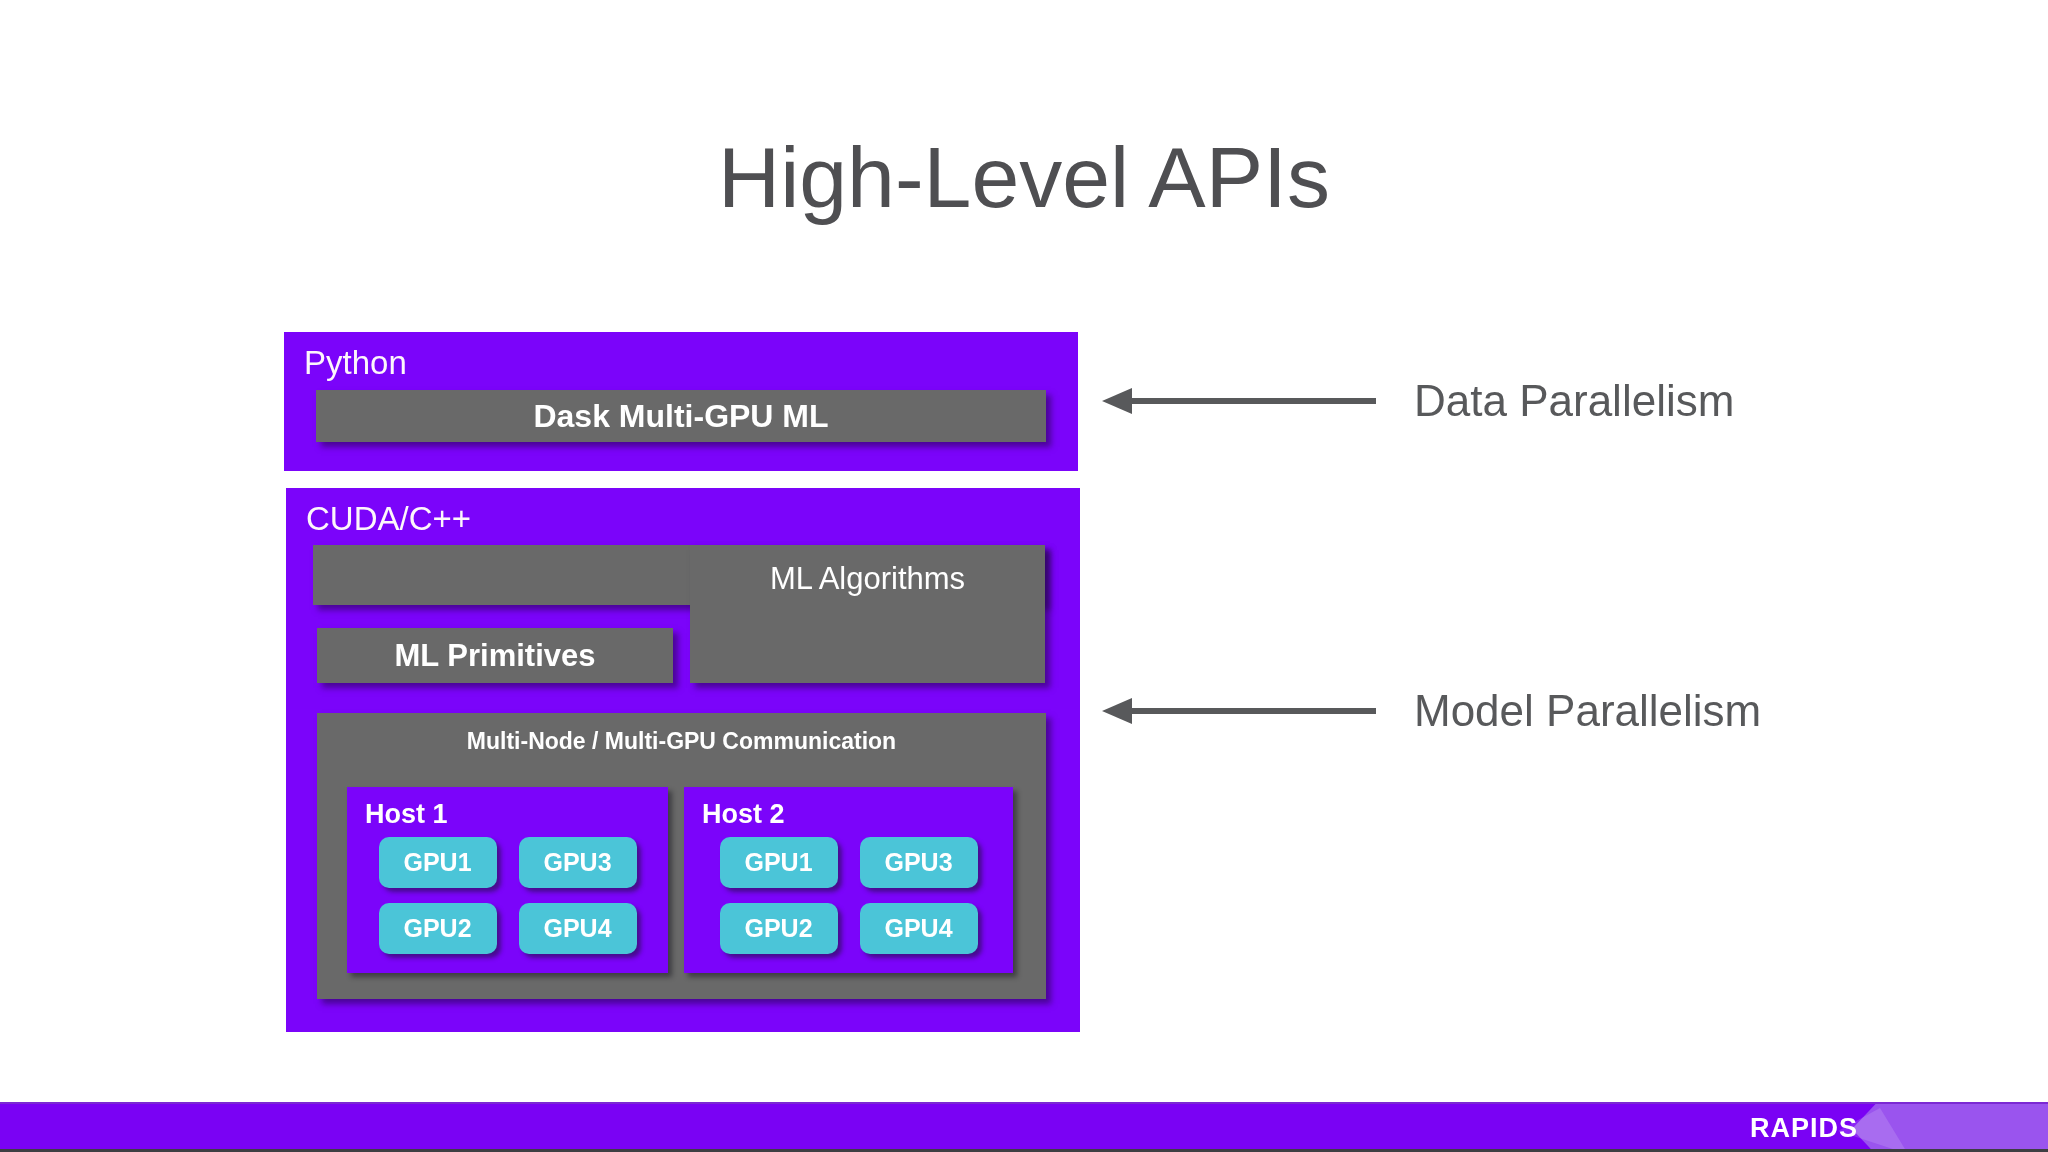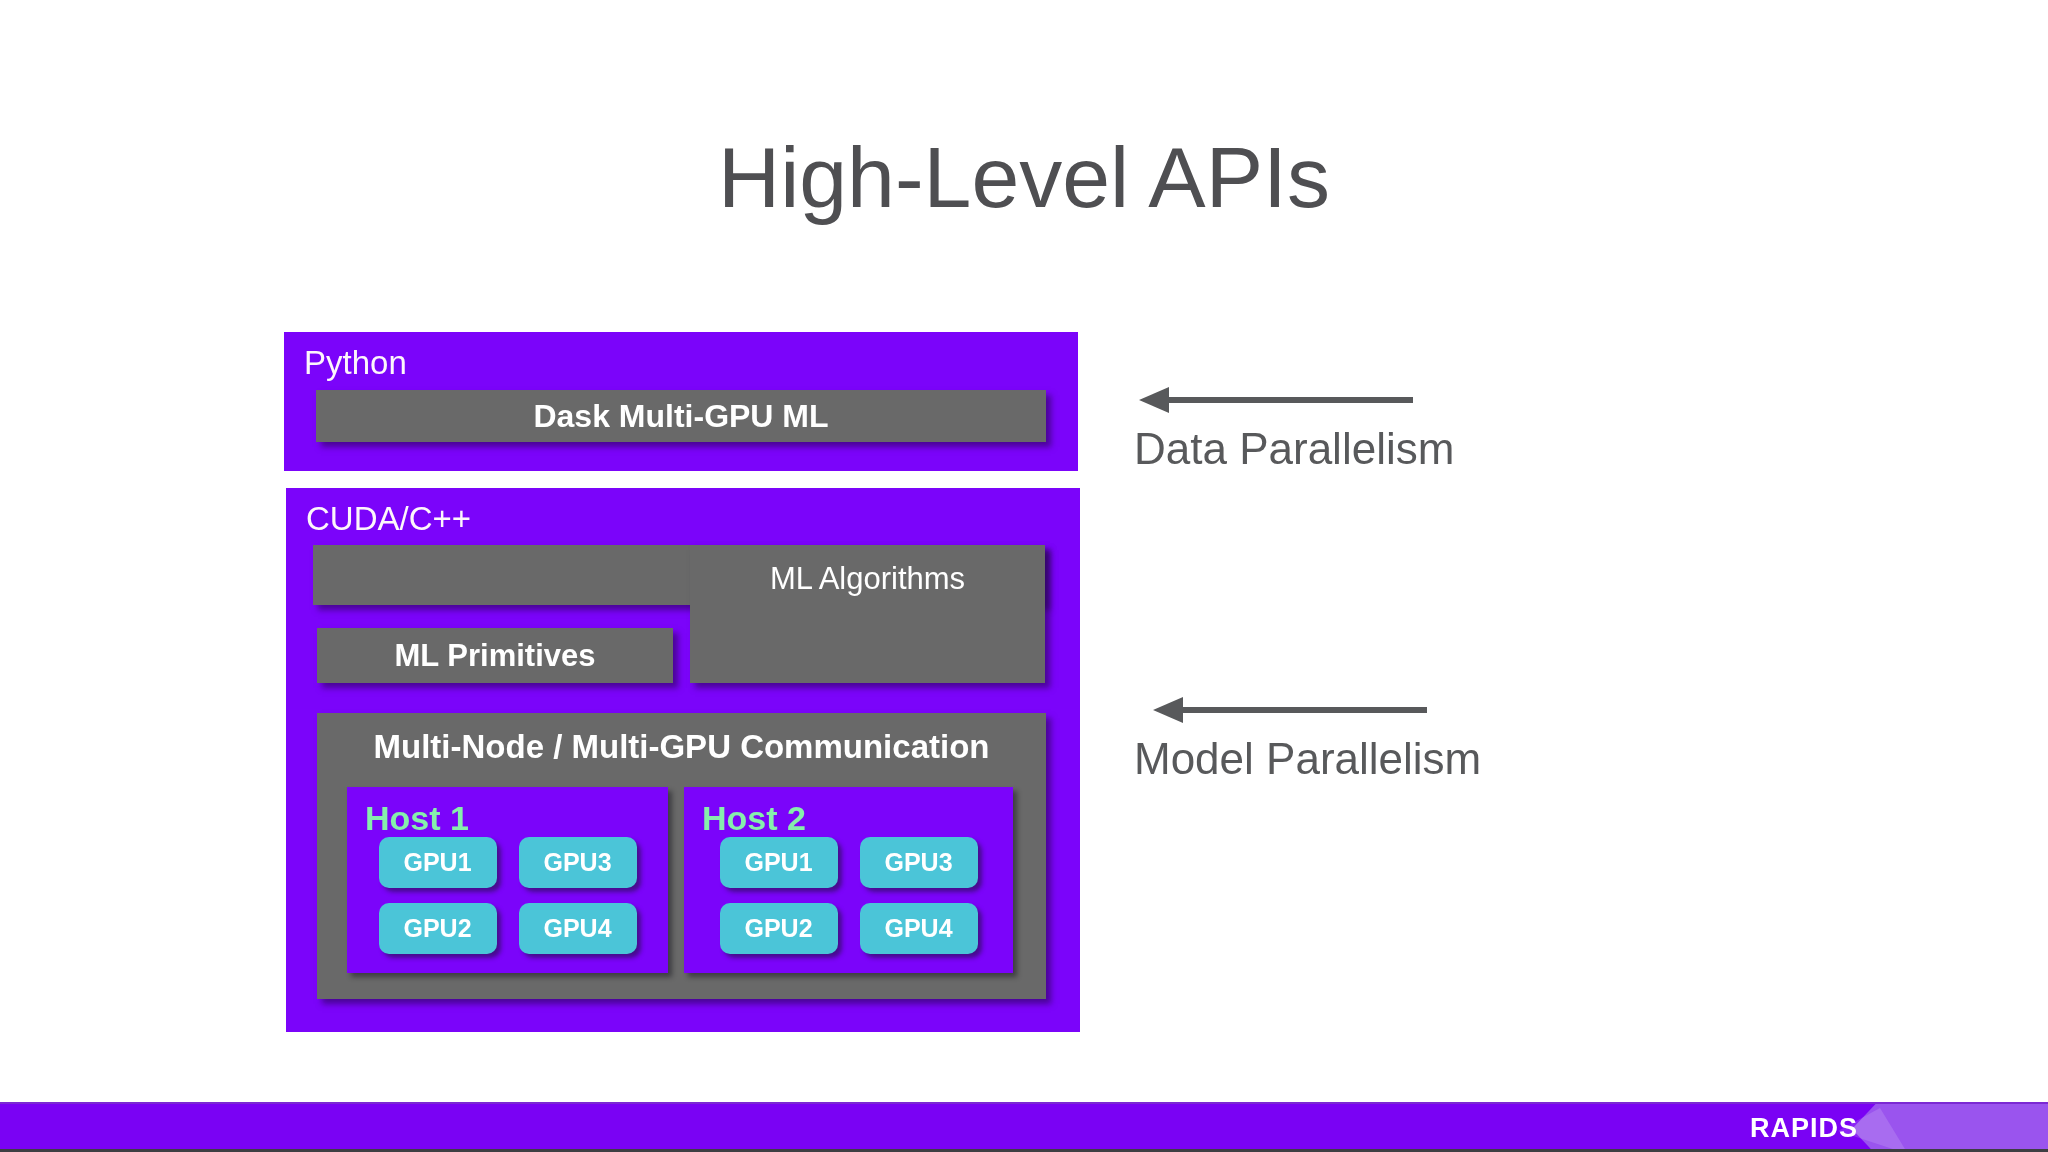--- a/index.html
+++ b/index.html
@@ -32,37 +32,37 @@
 
   .algo-bar { position: absolute; left: 27px; top: 57px; width: 732px; height: 60px;
     background: #696969; box-shadow: 5px 5px 6px rgba(35, 5, 70, 0.55); }
   .algo-col { position: absolute; left: 404px; top: 57px; width: 355px; height: 138px;
     background: #696969; box-shadow: 5px 5px 6px rgba(35, 5, 70, 0.55);
     color: #fff; text-align: center; font-size: 31px; padding-top: 16px; }
   .prim-box { left: 31px; top: 140px; width: 356px; height: 55px;
     line-height: 55px; text-align: center; font-size: 31px; }
 
   .comm-box { left: 31px; top: 225px; width: 729px; height: 286px; }
-  .comm-title { text-align: center; padding-top: 15px; font-size: 33px; color: #ffffff; }
+  .comm-title { text-align: center; padding-top: 15px; font-size: 23px; color: #ffffff; }
 
   .host { position: absolute; top: 74px; height: 186px; background: #7b04fa;
     box-shadow: 4px 4px 5px rgba(10, 10, 20, 0.45); }
   .host-1 { left: 30px;  width: 321px; }
   .host-2 { left: 367px; width: 329px; }
-  .host-label { position: absolute; left: 18px; top: 12px; color: #86efac; font-size: 34px; }
+  .host-label { position: absolute; left: 18px; top: 12px; color: #ffffff; font-size: 27px; }
 
   .gpu-grid { position: absolute; top: 50px; left: 0; right: 0;
     display: grid; grid-template-columns: 118px 118px; grid-auto-rows: 51px;
     column-gap: 22px; row-gap: 15px; justify-content: center; }
   .gpu { width: 118px; height: 51px; background: #4bc5d8; border-radius: 10px;
     color: #ffffff; font-size: 25px; line-height: 51px; text-align: center;
     box-shadow: 4px 4px 4px rgba(20, 20, 35, 0.5); }
 
   
-  .annotation { position: absolute; left: 1100px; display: flex; align-items: center; flex-direction: column; }
+  .annotation { position: absolute; left: 1100px; display: flex; align-items: center; }
   .annotation.row-1 { top: 376px; }
   .annotation.row-2 { top: 686px; }
   .annotation svg { display: block; }
   .annotation-label { margin-left: 34px; color: #58595b; font-size: 44px; }
 
   
   .footer { position: absolute; left: 0; top: 1102px; width: 2048px; height: 50px;
     background: #7a02f4; border-top: 2px solid rgba(130, 115, 150, 0.35); }
   .footer-chevron { position: absolute; left: 1852px; top: 0; width: 196px; height: 50px;
     background: #9a54ee;

